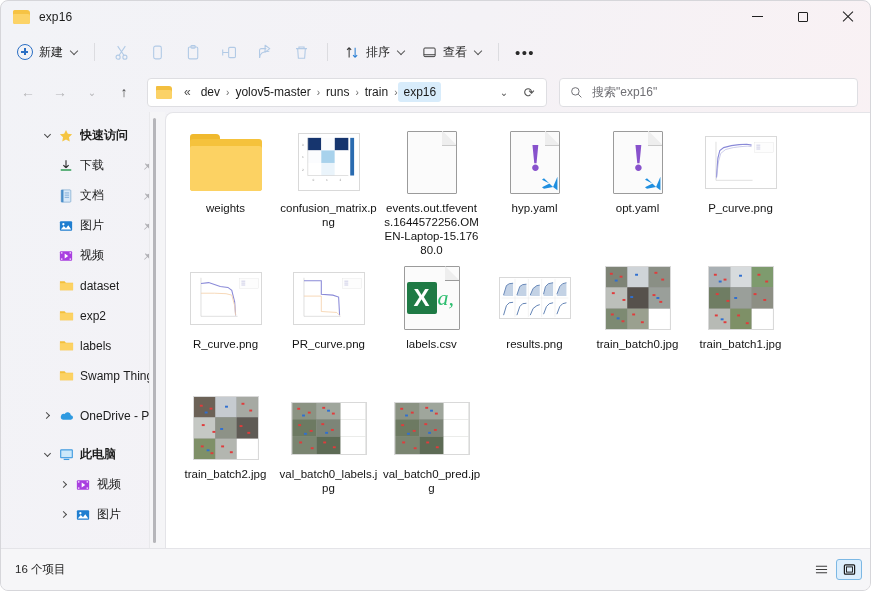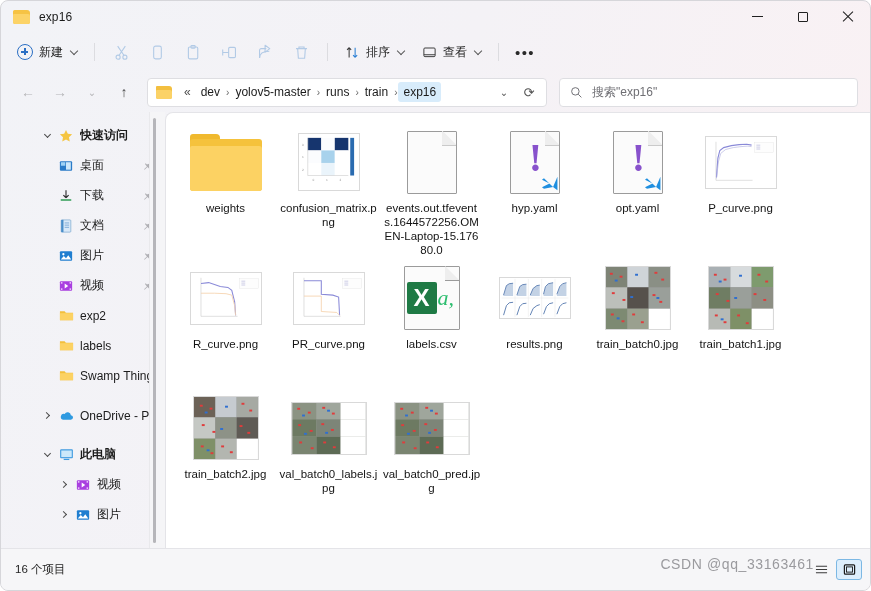--- a/index.html
+++ b/index.html
@@ -443,33 +443,20 @@
             <div class="tw open"></div>
           </div>
         <div class="nav-ico">
           <svg width="14" height="14" viewBox="0 0 16 16">
               <path d="M8 1l2.1 4.4 4.9.6-3.6 3.4.9 4.8L8 11.9 3.7 14.2l.9-4.8L1 6l4.9-.6z" fill="#f5c542"></path>
             </svg>
         </div>
         <span class="nav-txt" style="font-weight:bold">快速访问</span>
       </div>
 
-      <div class="nav-item ind1">
-        <div class="nav-ico">
-          <svg width="14" height="14" viewBox="0 0 16 16">
-              <rect x="1" y="2.5" width="14" height="11" rx="1.2" fill="#2a7bc8"></rect>
-              <rect x="2.2" y="3.7" width="5" height="4" fill="#9ed2f5"></rect>
-              <rect x="8" y="3.7" width="5.5" height="8.5" fill="#cde8fb"></rect>
-            </svg>
-        </div>
-        <span class="nav-txt">桌面</span>
-        <svg class="pin" viewBox="0 0 16 16">
-            <path d="M10.5 1.5l4 4-2.2.6-1.2 3.6 1.6 1.6-1 1-3.1-3.1-3.8 3.8-.7-.7 3.8-3.8L5.3 5.4l1-1 1.6 1.6 3.6-1.2z" fill="#7a7a7f"></path>
-          </svg>
-      </div>
 
       <div class="nav-item ind1">
         <div class="nav-ico">
           <svg width="14" height="14" viewBox="0 0 16 16">
               <path d="M8 1.5v8M8 10l-3-3M8 10l3-3" stroke="#2e2e2e" stroke-width="1.3" fill="none"></path>
               <path d="M2 12.5h12" stroke="#2f9c54" stroke-width="1.6"></path>
             </svg>
         </div>
         <span class="nav-txt">下载</span>
         <svg class="pin" viewBox="0 0 16 16">
@@ -515,20 +502,29 @@
               <rect x="12.1" y="10.7" width="1.7" height="1.7" fill="#f0d4fb"></rect>
               <path d="M6.5 5.2l4 2.8-4 2.8z" fill="#fff"></path>
             </svg>
         </div>
         <span class="nav-txt">视频</span>
         <svg class="pin" viewBox="0 0 16 16">
             <path d="M10.5 1.5l4 4-2.2.6-1.2 3.6 1.6 1.6-1 1-3.1-3.1-3.8 3.8-.7-.7 3.8-3.8L5.3 5.4l1-1 1.6 1.6 3.6-1.2z" fill="#7a7a7f"></path>
           </svg>
       </div>
 
+      <div class="nav-item ind1">
+        <div class="nav-ico">
+          <svg width="15" height="15" viewBox="0 0 16 16">
+              <path d="M1 3.5h5l1.3 1.5H15v8H1z" fill="#f2bf3c"></path>
+              <path d="M1 5.5h14v7.5H1z" fill="#fcd263"></path>
+            </svg>
+        </div>
+        <span class="nav-txt">dataset</span>
+      </div>
 
       <div class="nav-item ind1">
         <div class="nav-ico">
           <svg width="15" height="15" viewBox="0 0 16 16">
               <path d="M1 3.5h5l1.3 1.5H15v8H1z" fill="#f2bf3c"></path>
               <path d="M1 5.5h14v7.5H1z" fill="#fcd263"></path>
             </svg>
         </div>
         <span class="nav-txt">exp2</span>
       </div>
@@ -1016,14 +1012,13 @@
       </div>
       <div class="view-toggle on">
         <svg width="15" height="13" viewBox="0 0 16 14">
           <rect x="2.5" y="2" width="11" height="10" rx="1" fill="none" stroke="#1a1a1a" stroke-width="1.3"></rect>
           <rect x="4.8" y="4.2" width="6.4" height="5.6" fill="none" stroke="#1a1a1a" stroke-width="1"></rect>
         </svg>
       </div>
     </div>
   </div>
 
-  <div class="watermark">CSDN @qq_33163461</div>
 </div>
 
 </body></html>

